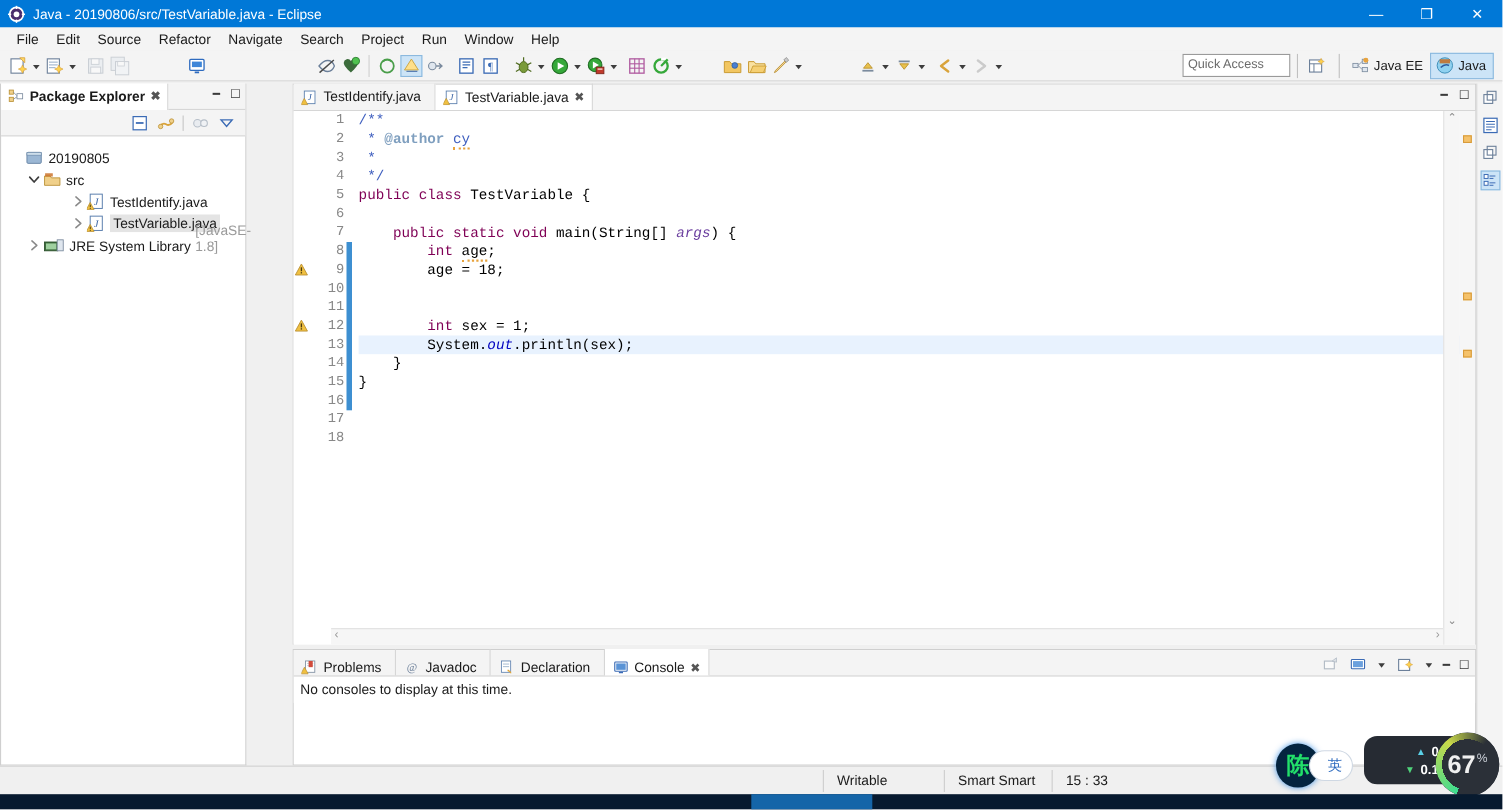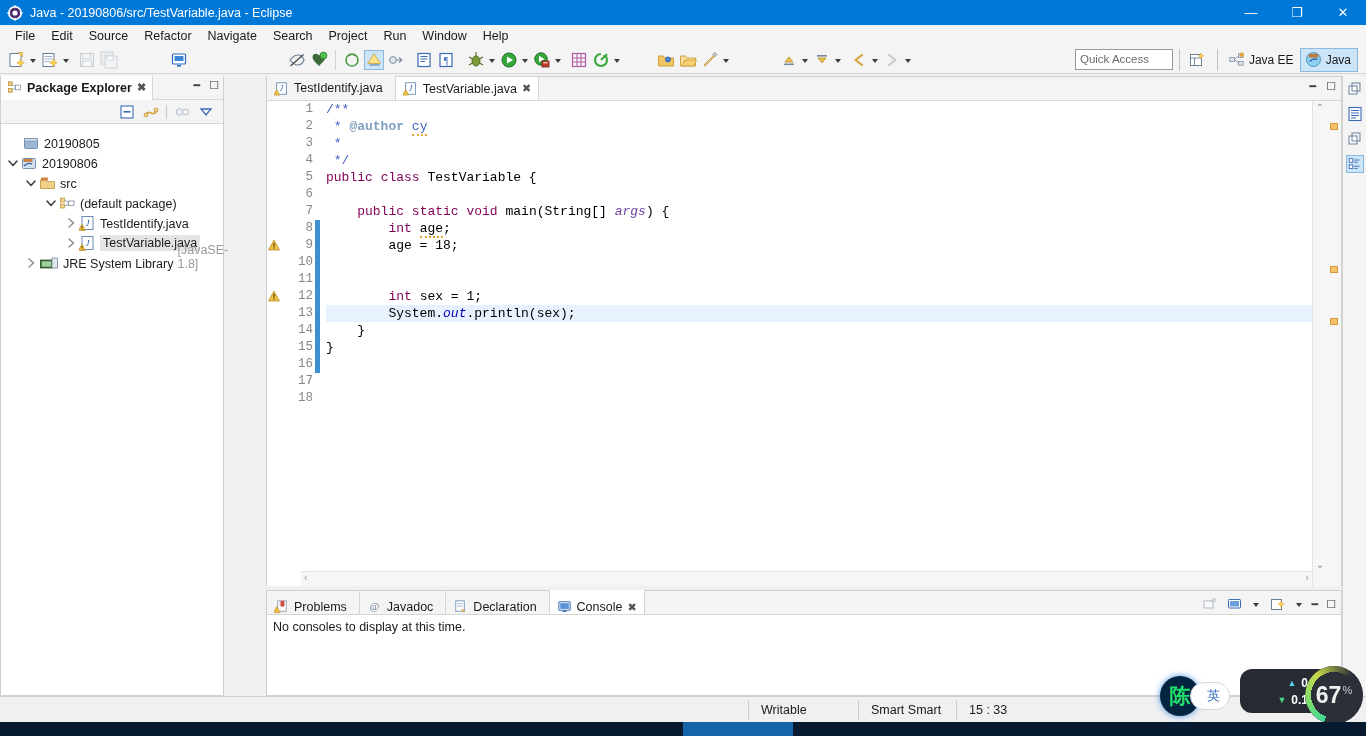--- a/index.html
+++ b/index.html
@@ -599,68 +599,36 @@
       <div class="tree-row" style="padding-left:22px">
         <span class="ticon">
           <svg class="ic" viewBox="0 0 17 16">
             <rect x="1.5" y="3.5" width="13" height="10" rx="1" fill="#9bb7d4" stroke="#6b88a8" stroke-width="0.9"></rect>
             <rect x="1.5" y="3.5" width="13" height="2.6" fill="#cdddea" stroke="#6b88a8" stroke-width="0.6"></rect>
           </svg>
         </span>
         <span class="tlabel">20190805</span>
       </div>
 
-      <div class="tree-row" style="padding-left:4px">
-        <span class="twisty">
-          <svg class="ic" viewBox="0 0 16 16">
-              <path d="M4 6 L8 10.5 L12 6" fill="none" stroke="#3d3d3d" stroke-width="1.5" stroke-linecap="round" stroke-linejoin="round"></path>
-            </svg>
-        </span>
-        <span class="ticon">
-          <svg class="ic" viewBox="0 0 17 16">
-            <rect x="1.5" y="3.5" width="13" height="10" rx="1" fill="#cfe0f0" stroke="#6b88a8" stroke-width="0.9"></rect>
-            <path d="M3 11 q4 -4 8 -2" fill="none" stroke="#2e5ba0" stroke-width="1.3"></path>
-            <rect x="2.5" y="4" width="9" height="3" fill="#c86b1f" opacity="0.8"></rect>
-          </svg>
-        </span>
-        <span class="tlabel">20190806</span>
-      </div>
 
       <div class="tree-row" style="padding-left:22px">
         <span class="twisty">
           <svg class="ic" viewBox="0 0 16 16">
               <path d="M4 6 L8 10.5 L12 6" fill="none" stroke="#3d3d3d" stroke-width="1.5" stroke-linecap="round" stroke-linejoin="round"></path>
             </svg>
         </span>
         <span class="ticon">
           <svg class="ic" viewBox="0 0 17 16">
             <path d="M1.5 5 h5 l1.3 1.7 h7.7 v6.8 h-14z" fill="#f0d08a" stroke="#b98f33" stroke-width="0.8"></path>
             <rect x="2" y="2.5" width="7" height="3" fill="#c86b1f" opacity="0.8"></rect>
           </svg>
         </span>
         <span class="tlabel">src</span>
       </div>
 
-      <div class="tree-row" style="padding-left:42px">
-        <span class="twisty">
-          <svg class="ic" viewBox="0 0 16 16">
-              <path d="M4 6 L8 10.5 L12 6" fill="none" stroke="#3d3d3d" stroke-width="1.5" stroke-linecap="round" stroke-linejoin="round"></path>
-            </svg>
-        </span>
-        <span class="ticon">
-          <svg class="ic" viewBox="0 0 17 16">
-            <rect x="1.5" y="3" width="4" height="4" fill="#f0d08a" stroke="#b98f33" stroke-width="0.7"></rect>
-            <rect x="1.5" y="9" width="4" height="4" fill="#f0d08a" stroke="#b98f33" stroke-width="0.7"></rect>
-            <rect x="9.5" y="6" width="5.5" height="4.5" fill="#ffffff" stroke="#7b8b9e" stroke-width="0.8"></rect>
-            <line x1="5.5" y1="5" x2="9.5" y2="7.5" stroke="#7b8b9e" stroke-width="0.8"></line>
-            <line x1="5.5" y1="11" x2="9.5" y2="9" stroke="#7b8b9e" stroke-width="0.8"></line>
-          </svg>
-        </span>
-        <span class="tlabel">(default package)</span>
-      </div>
 
       <div class="tree-row" style="padding-left:62px">
         <span class="twisty">
           <svg class="ic" viewBox="0 0 16 16">
               <path d="M6 4 L10.5 8 L6 12" fill="none" stroke="#8a8a8a" stroke-width="1.4" stroke-linecap="round" stroke-linejoin="round"></path>
             </svg>
         </span>
         <span class="ticon">
           <svg class="ic" viewBox="0 0 17 16">
             <rect x="3" y="1.5" width="11" height="13" fill="#ffffff" stroke="#5b7fae" stroke-width="0.9"></rect>

